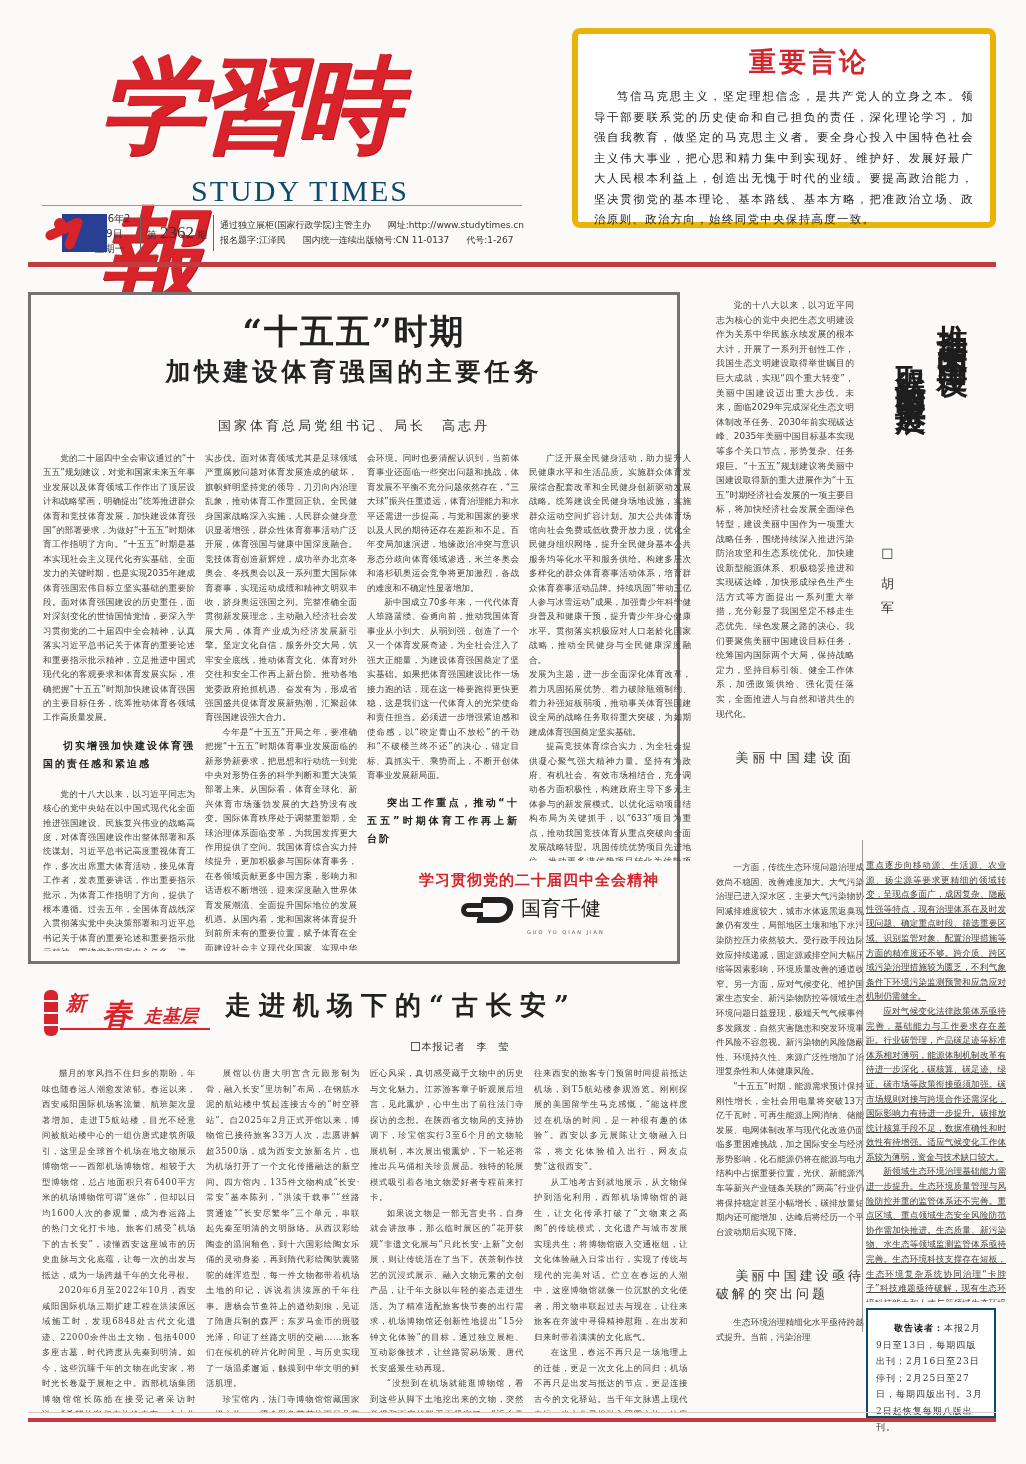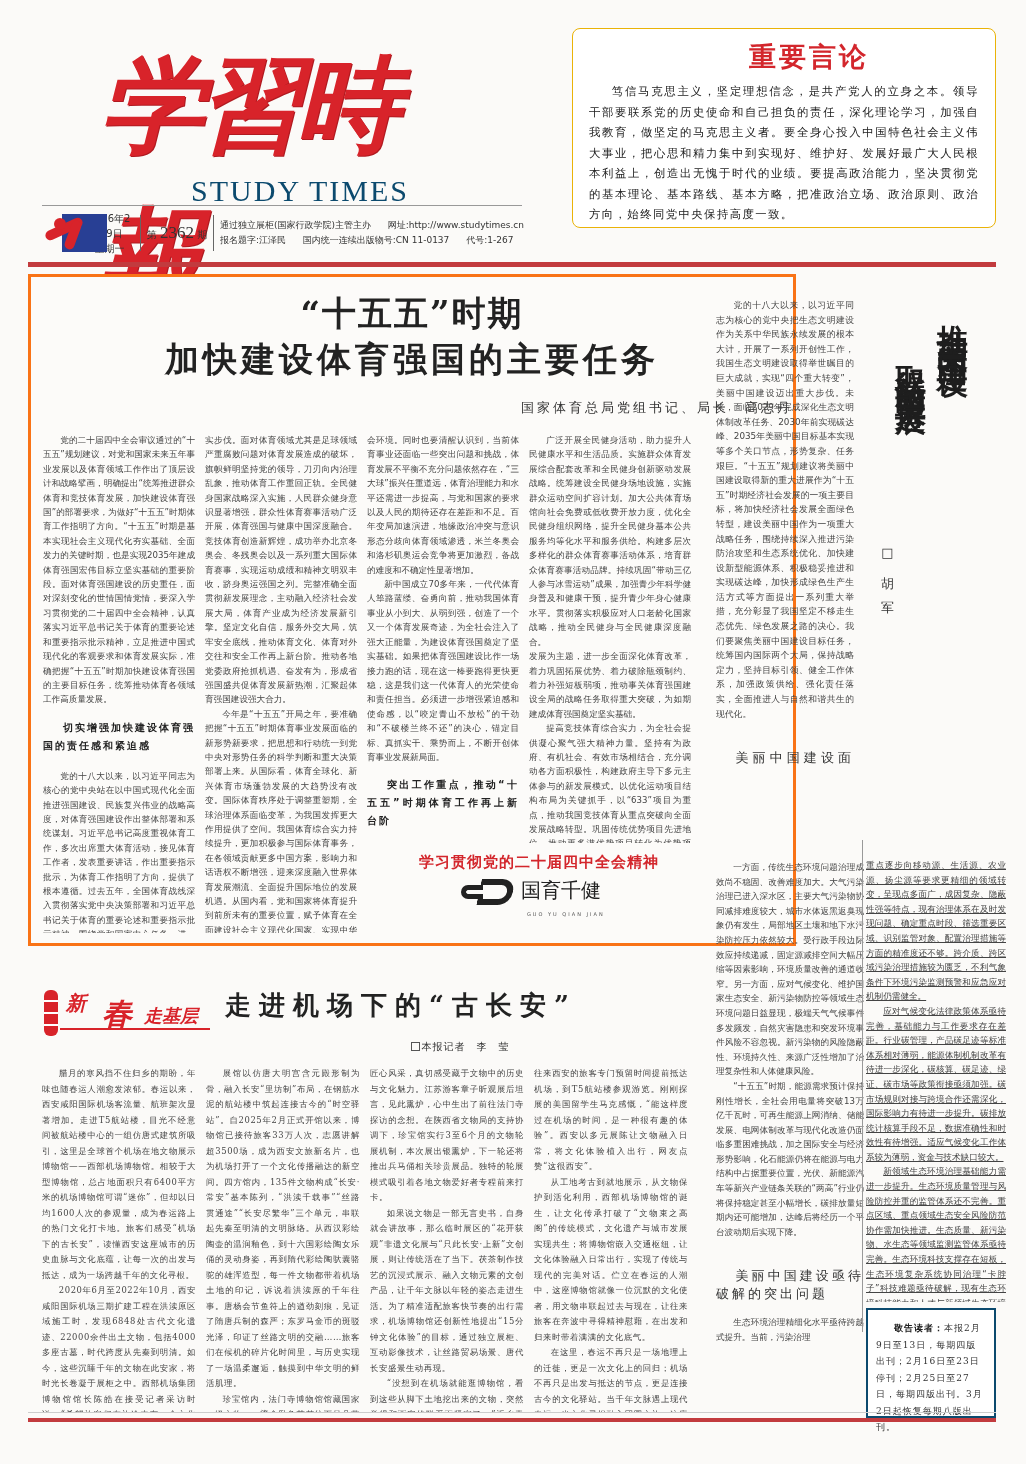--- a/index.html
+++ b/index.html
@@ -21,31 +21,31 @@
   .emblem .dot { position: absolute; left: 12px; top: 6px; width: 12px; height: 12px; background: #d8232a; border-radius: 50%; }
   .date-block { width: 75px; text-align: center; font-size: 10px; line-height: 15px; color: #333; font-family: "DejaVu Sans", sans-serif; }
   .vsep { width: 1px; height: 36px; background: #666; margin: 0 6px; }
   .issue { font-size: 10px; color: #333; font-family: "DejaVu Sans", sans-serif; white-space: nowrap; }
   .issue .num { font-family: "Liberation Serif", serif; font-size: 17px; }
   .pub-block { font-size: 9px; line-height: 15px; color: #333; font-family: "DejaVu Sans", sans-serif; white-space: nowrap; }
   .pub-block .gap { display: inline-block; width: 14px; }
   .top-red-rule { position: absolute; left: 28px; top: 262px; width: 968px; height: 5px; background: #c23b3e; }
 
   
-  .remarks { position: absolute; left: 572px; top: 28px; width: 424px; height: 200px; border: 1px solid #eab308;
+  .remarks { position: absolute; left: 572px; top: 28px; width: 424px; height: 200px; border: 6px solid #eab308;
     border-radius: 8px; background: #fff; padding: 10px 16px; }
   .remarks-title { text-align: center; color: #d3262c; font-family: "DejaVu Sans", sans-serif; font-weight: bold;
     font-size: 27px; letter-spacing: 3px; margin-left: 50px; }
   .remarks-body { margin-top: 6px; font-size: 11.4px; line-height: 20.5px; letter-spacing: 1.4px; text-indent: 2em; text-align: justify; color: #222; }
 
   
-  .lead-box { position: absolute; left: 28px; top: 274px; width: 768px; height: 672px; border: 3px solid #f97316; background: #fcfbf9; }
+  .lead-box { position: absolute; left: 28px; top: 292px; width: 652px; height: 672px; border: 3px solid #737373; background: #fcfbf9; }
   .lead-title1 { position: absolute; left: 0; top: 14px; width: 100%; text-align: center; font-size: 34px; font-weight: bold; color: #222; letter-spacing: 2px; }
-  .lead-title2 { position: absolute; left: 0; top: 60px; width: 100%; text-align: center; font-size: 34px; font-weight: bold; color: #222; letter-spacing: 4px; }
-  .lead-byline { position: absolute; left: 0; top: 122px; width: 100%; text-align: right; font-size: 13px; letter-spacing: 3px; color: #333; }
+  .lead-title2 { position: absolute; left: 0; top: 60px; width: 100%; text-align: center; font-size: 25px; font-weight: bold; color: #222; letter-spacing: 4px; }
+  .lead-byline { position: absolute; left: 0; top: 122px; width: 100%; text-align: center; font-size: 13px; letter-spacing: 3px; color: #333; }
   .col { position: absolute; font-size: 8.6px; line-height: 14.4px; color: #444; text-align: justify; overflow: hidden; font-family: "DejaVu Sans", sans-serif; }
   .col p { text-indent: 2em; }
   .subhead { font-family: "DejaVu Sans", sans-serif; font-weight: bold; color: #222; font-size: 10px; line-height: 18px; letter-spacing: 2px; margin: 12px 0 14px 0; }
   .subhead.first-indent { text-indent: 2em; }
   .slogan { position: absolute; left: 358px; top: 576px; width: 300px; text-align: center; color: #d3262c; font-family: "DejaVu Sans", sans-serif; font-weight: bold; font-size: 15px; letter-spacing: 1px; }
   .sponsor { position: absolute; left: 430px; top: 600px; width: 160px; height: 44px; display: flex; align-items: flex-start; }
   .sponsor-swoosh { width: 56px; height: 30px; position: relative; }
   .sponsor-swoosh .a { position: absolute; left: 0; top: 8px; width: 22px; height: 14px; border: 5px solid #222; border-right: none; border-radius: 14px 0 0 14px; }
   .sponsor-swoosh .b { position: absolute; left: 18px; top: 2px; width: 34px; height: 26px; border: 6px solid #222; border-left: none; border-radius: 0 20px 20px 0; transform: skewX(-12deg); }
   .sponsor-name { font-size: 20px; color: #222; font-family: "DejaVu Sans", sans-serif; margin-left: 4px; }

